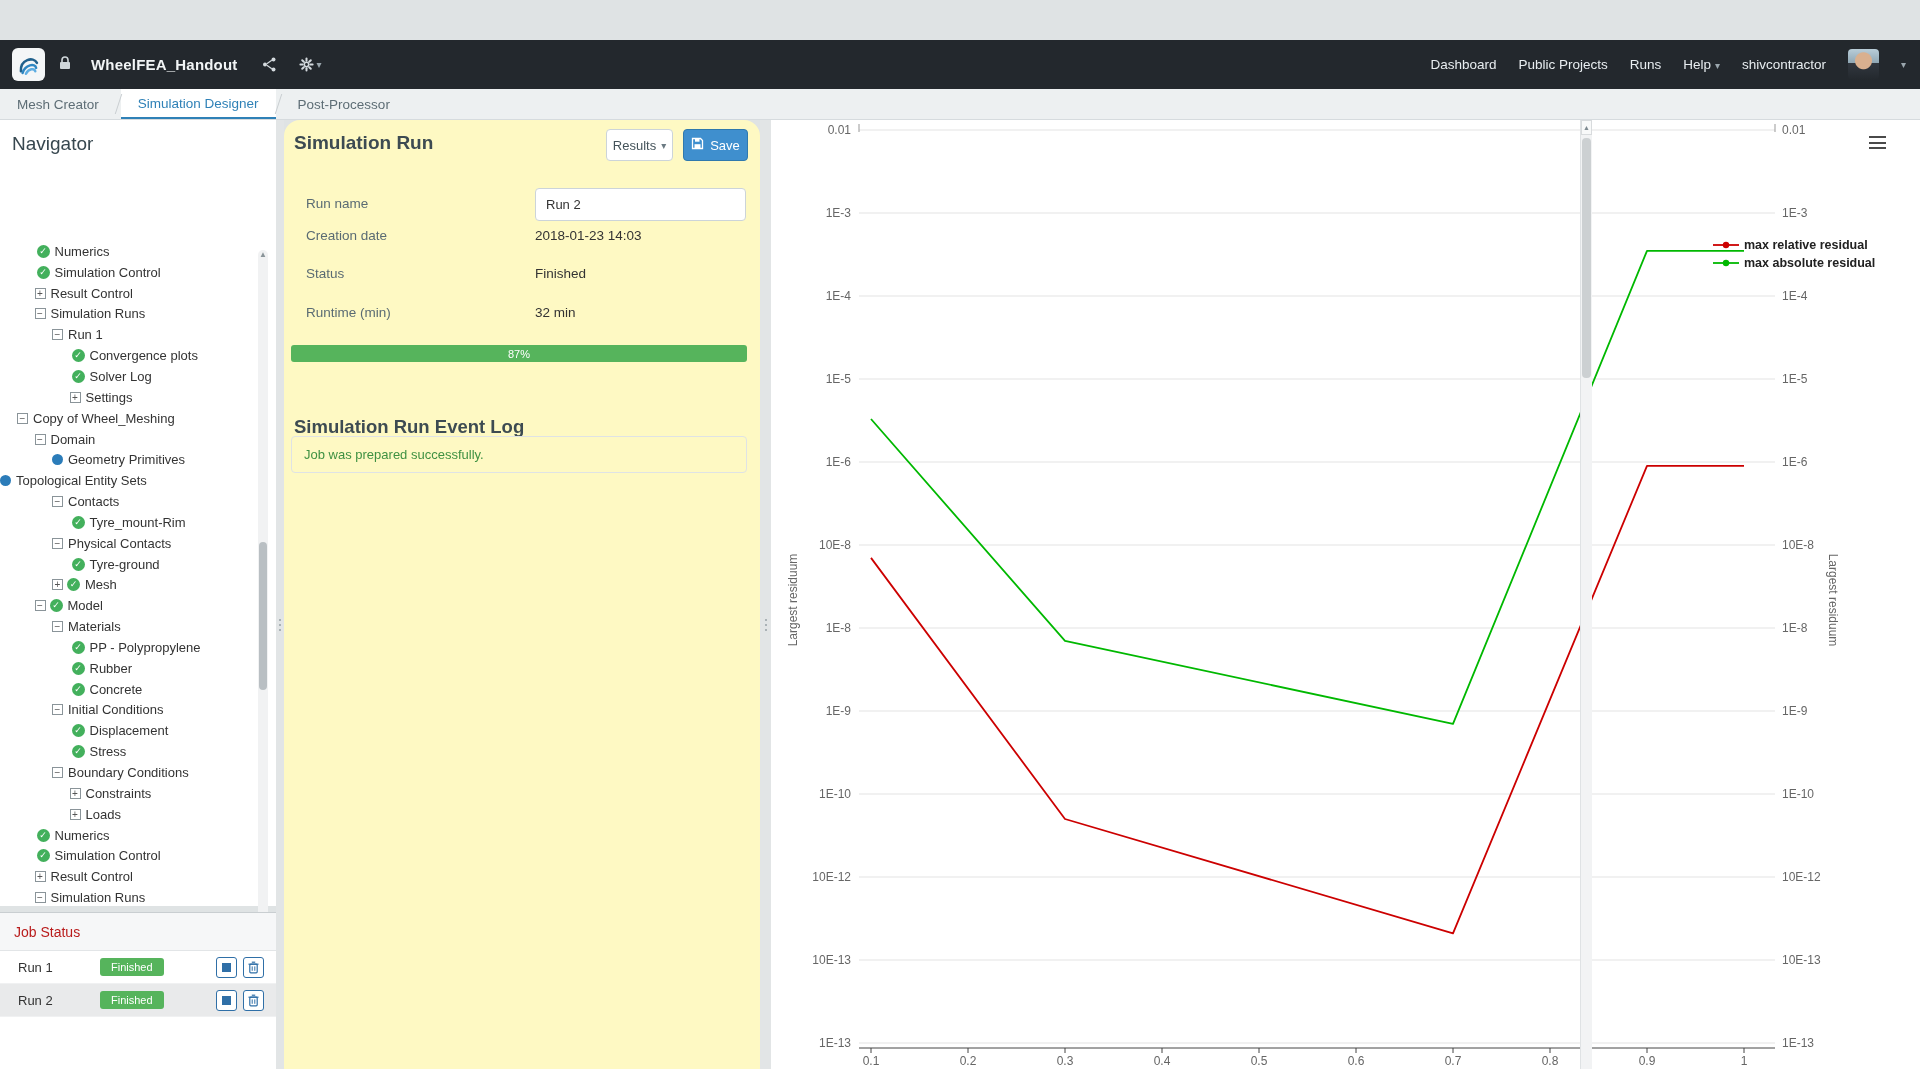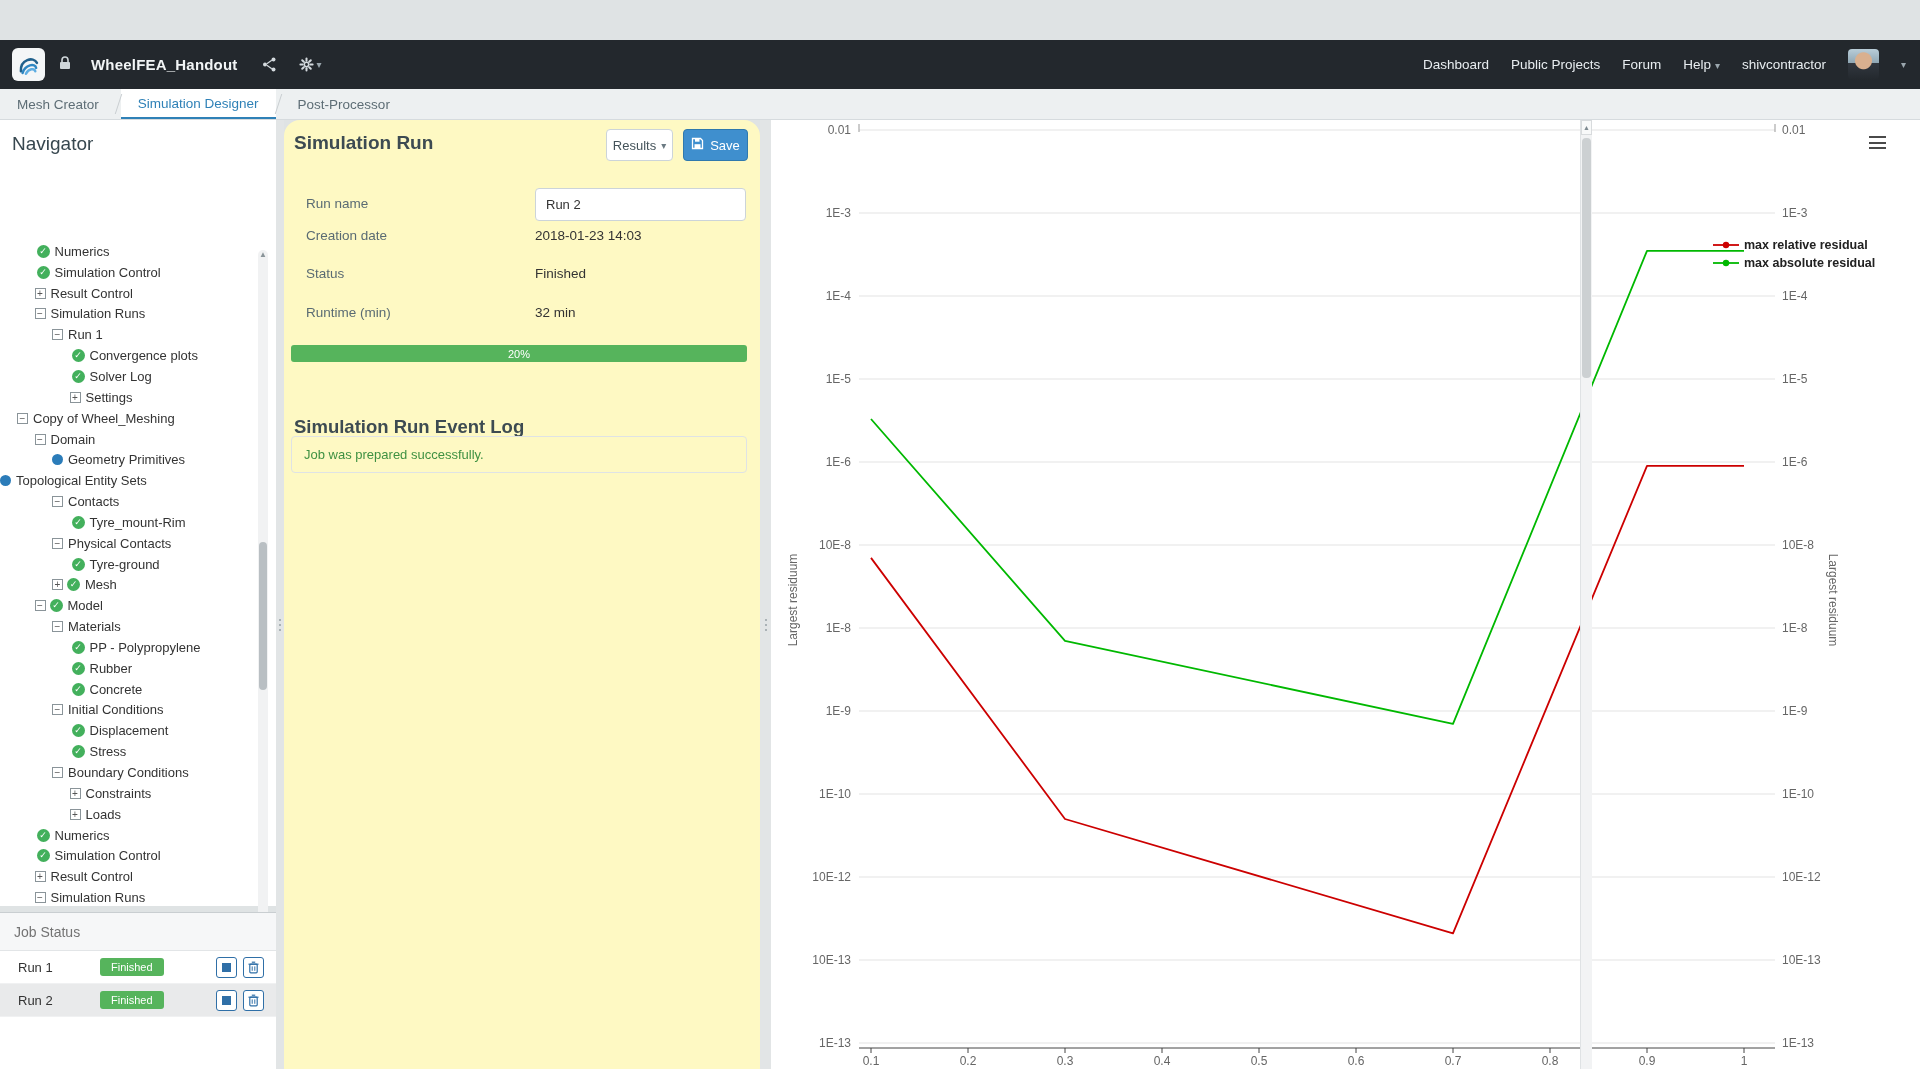--- a/index.html
+++ b/index.html
@@ -80,21 +80,21 @@
   
   #chart-panel { position:absolute; left:771px; top:80px; width:1149px; height:989px; background:#fff; }
   #chart-svg { position:absolute; left:0; top:0; font-family:"Liberation Sans", sans-serif; }
   #chart-menu { position:absolute; top:16px; right:34px; width:17px; height:13px; cursor:pointer;
                 display:flex; flex-direction:column; justify-content:space-between; }
   #chart-menu i { display:block; height:2px; background:#4a4a4a; }
 
   
   #jobstatus { position:absolute; left:0; top:872px; width:276px; height:197px; background:#fff;
                border-top:1px solid #c9ced1; }
-  .js-header { height:38px; background:#f6f7f8; border-bottom:1px solid #e2e5e7; color:#737373;
+  .js-header { height:38px; background:#f6f7f8; border-bottom:1px solid #e2e5e7; color:#b91c1c;
                font-size:14px; display:flex; align-items:center; padding:0 14px; }
   .js-row { height:33px; display:flex; align-items:center; border-bottom:1px solid #f0f1f2; padding:0 12px 0 18px; }
   .js-row.hl { background:#e9eaeb; }
   .js-name { width:82px; font-size:13px; color:#333; }
   .badge { background:#56b45c; color:#fff; font-size:11px; border-radius:3px; padding:3px 11px; }
   .js-actions { margin-left:auto; display:flex; gap:6px; }
   .icon-btn { width:21px; height:21px; border:1px solid #2f6fa7; border-radius:3px; background:#fff;
               display:flex; align-items:center; justify-content:center; cursor:pointer; }
   .stop-sq { width:9px; height:9px; background:#2f6fa7; }
 
@@ -158,21 +158,21 @@
             <line x1="4.8" y1="10.2" x2="3.2" y2="11.8"></line>
               <line x1="10.2" y1="4.8" x2="11.8" y2="3.2"></line>
           </g>
         </svg>
         <span class="caret">▾</span>
       </span>
     </div>
     <nav class="tb-right">
       <span class="tb-link">Dashboard</span>
       <span class="tb-link">Public Projects</span>
-      <span class="tb-link">Forum</span>
+      <span class="tb-link">Runs</span>
       <span class="tb-link">
         <span>Help</span> <span class="caret">▾</span>
       </span>
       <span class="tb-link">shivcontractor</span>
       <span class="avatar"></span>
       <span class="caret">▾</span>
     </nav>
   </header>
 
   <div id="tabbar">
@@ -385,21 +385,21 @@
     <div class="form-row" style="top:146px">
       <span class="f-label">Status</span>
       <span class="f-value">Finished</span>
     </div>
     <div class="form-row" style="top:185px">
       <span class="f-label">Runtime (min)</span>
       <span class="f-value">32 min</span>
     </div>
 
     <div class="progress">
-      <span>20%</span>
+      <span>87%</span>
     </div>
 
     <h2 class="m-sub">Simulation Run Event Log</h2>
     <div class="event-box">
       <span>Job was prepared successfully.</span>
     </div>
   </section>
 
   <section id="chart-panel">
     <svg id="chart-svg" width="1137" height="989">

